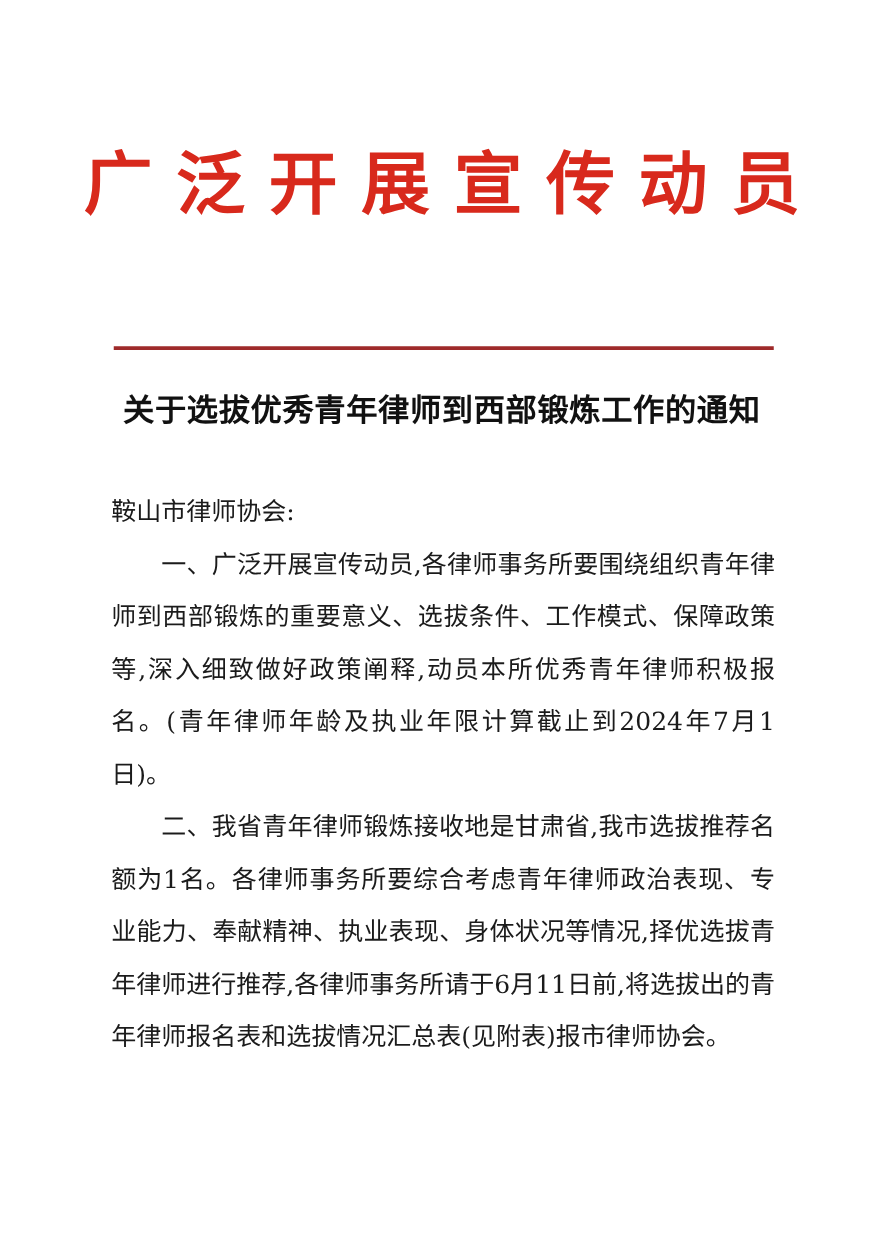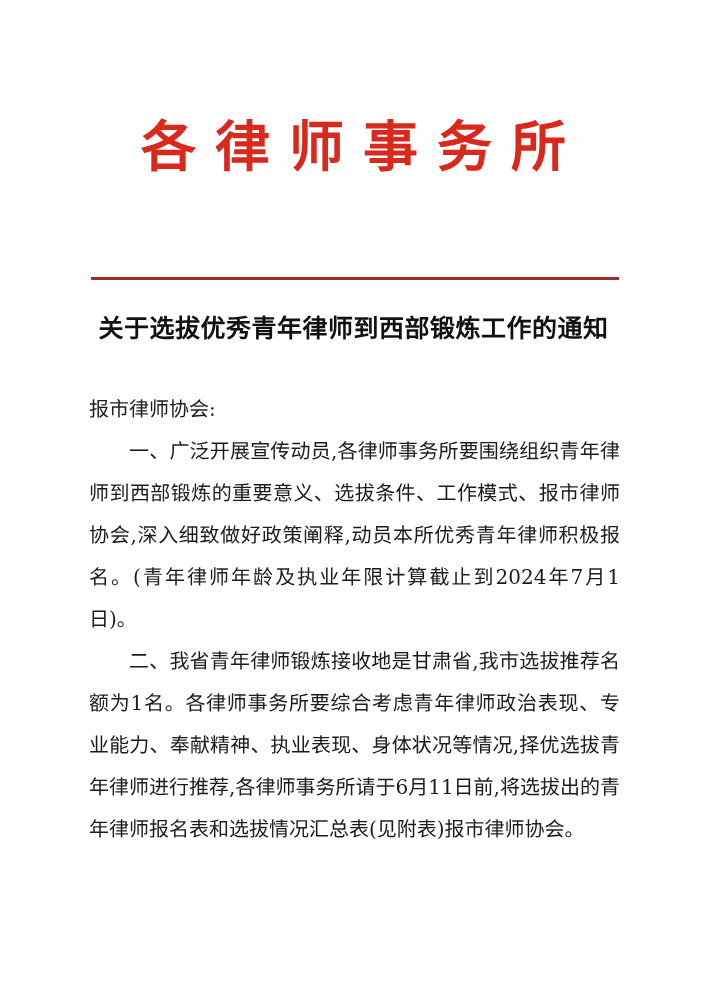--- a/index.html
+++ b/index.html
@@ -88,26 +88,26 @@
   .p-flush {
     text-indent: 0;
   }
 </style>
 </head>
 <body>
 
 <div class="page">
 
   <div class="masthead">
-    <span class="masthead-title">各律师事务所</span>
+    <span class="masthead-title">广泛开展宣传动员</span>
   </div>
 
   <div class="rule"></div>
 
   <div class="doc-title">关于选拔优秀青年律师到西部锻炼工作的通知</div>
 
   <div class="body-block">
-    <p class="p-flush">报市律师协会:</p>
-    <p class="p-indent">一、广泛开展宣传动员,各律师事务所要围绕组织青年律师到西部锻炼的重要意义、选拔条件、工作模式、报市律师协会,深入细致做好政策阐释,动员本所优秀青年律师积极报名。(青年律师年龄及执业年限计算截止到2024年7月1日)。</p>
+    <p class="p-flush">鞍山市律师协会:</p>
+    <p class="p-indent">一、广泛开展宣传动员,各律师事务所要围绕组织青年律师到西部锻炼的重要意义、选拔条件、工作模式、保障政策等,深入细致做好政策阐释,动员本所优秀青年律师积极报名。(青年律师年龄及执业年限计算截止到2024年7月1日)。</p>
     <p class="p-indent">二、我省青年律师锻炼接收地是甘肃省,我市选拔推荐名额为1名。各律师事务所要综合考虑青年律师政治表现、专业能力、奉献精神、执业表现、身体状况等情况,择优选拔青年律师进行推荐,各律师事务所请于6月11日前,将选拔出的青年律师报名表和选拔情况汇总表(见附表)报市律师协会。</p>
   </div>
 
 </div>
 
 </body></html>

